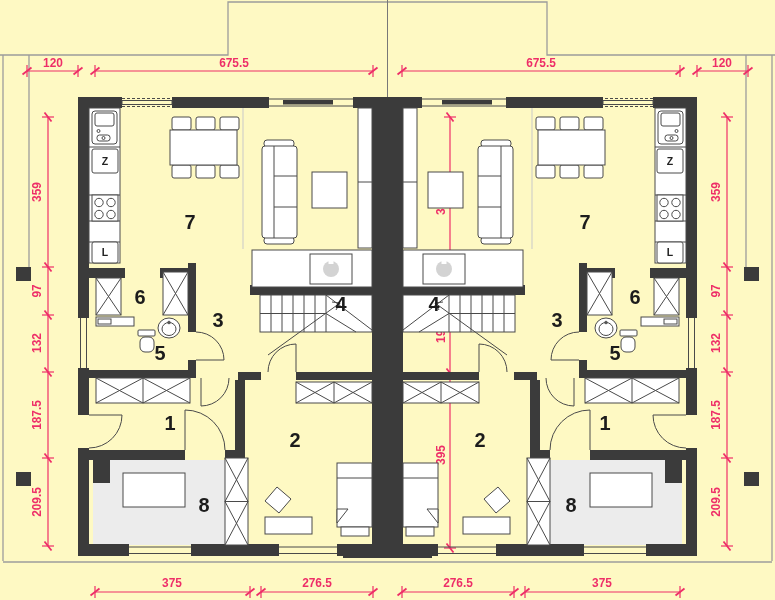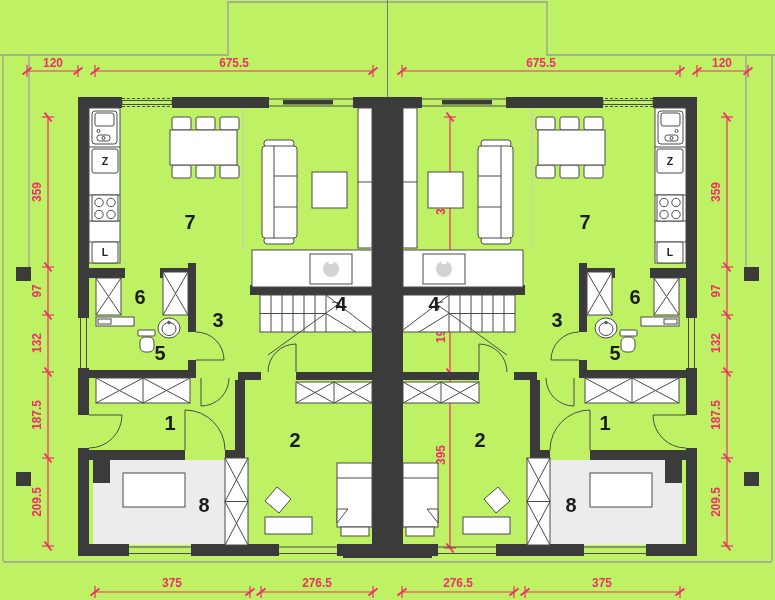--- a/index.html
+++ b/index.html
@@ -1,16 +1,16 @@
 <!DOCTYPE html>
 <html style="--c-dim: #ee2e68; --c-wall: #3b3b3b; --c-outline: #9c9c9c; --c-axis: #787878; --c-gfloor: #ececec; --c-furn: #4a4a4a;"><head>
 <meta charset="utf-8">
 <style>
   html,body{margin:0;padding:0;background:#fff;}
-  .stage{position:relative;width:775px;height:600px;background:#bef264;overflow:hidden;
+  .stage{position:relative;width:775px;height:600px;background:#fef9c3;overflow:hidden;
          font-family:"Liberation Sans",sans-serif;}
   svg{position:absolute;left:0;top:0;overflow:visible;}
   
   .w   {fill:var(--c-wall);stroke:none;}
   .f   {fill:none;stroke:var(--c-furn);stroke-width:1;}
   .ff  {fill:#fff;stroke:var(--c-furn);stroke-width:1;}
   .gfloor{fill:var(--c-gfloor);stroke:none;}
   .dimstroke{stroke:var(--c-dim);stroke-width:1.2;fill:none;}
   .outl{stroke:var(--c-outline);stroke-width:1.3;fill:none;}
   .axis{stroke:var(--c-axis);stroke-width:1;fill:none;}

